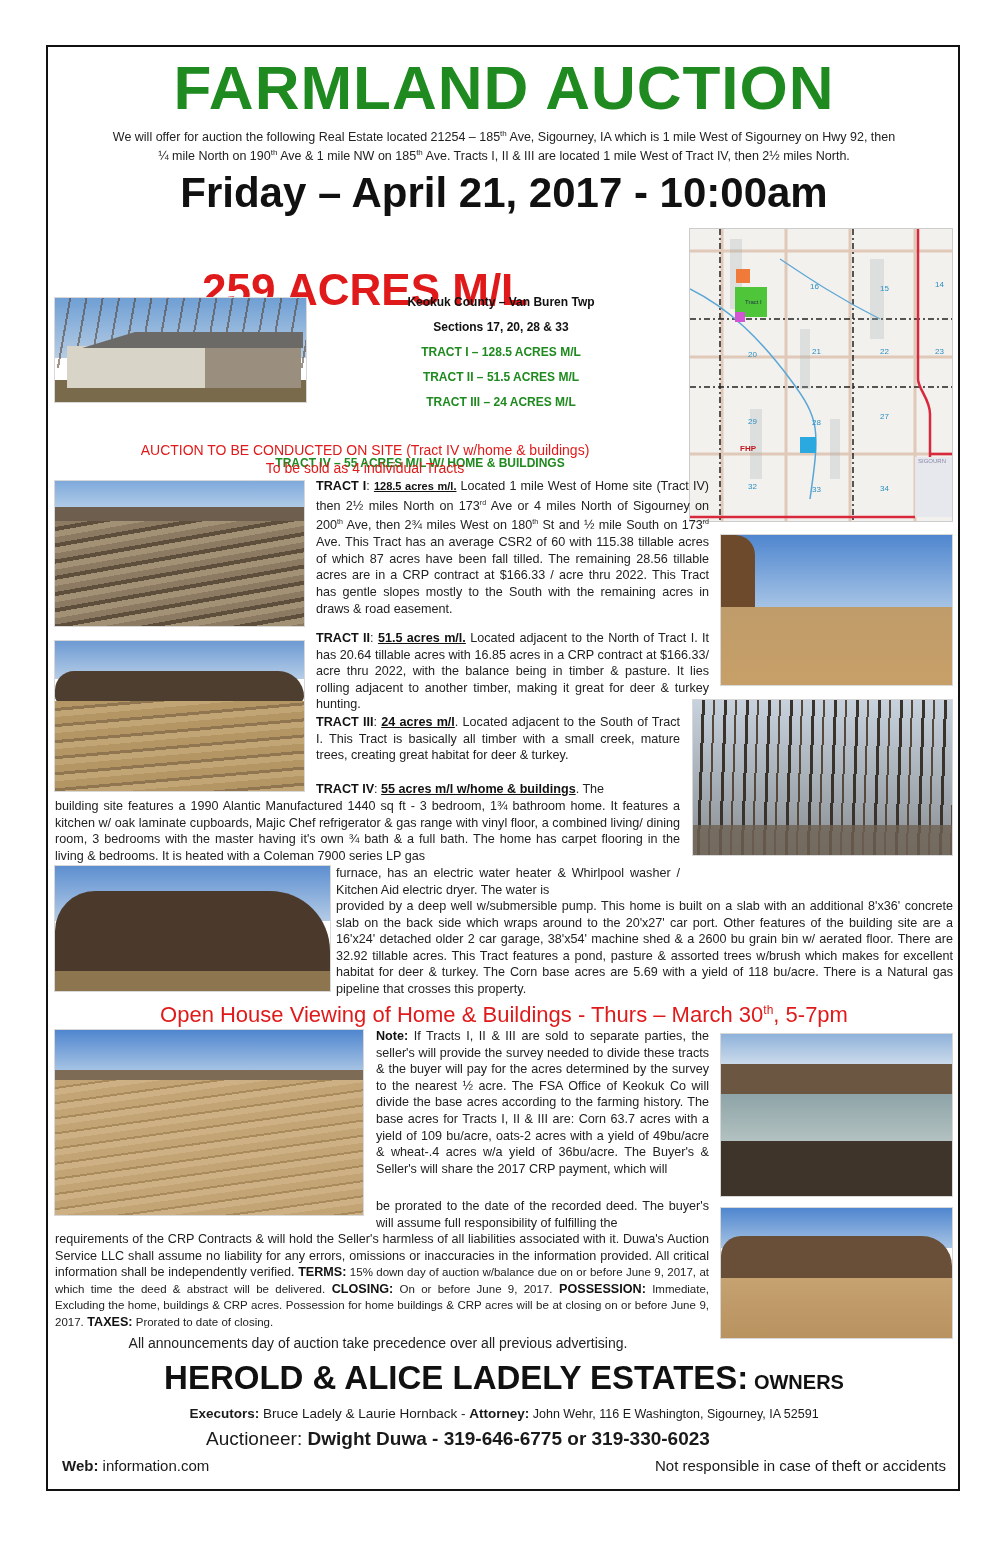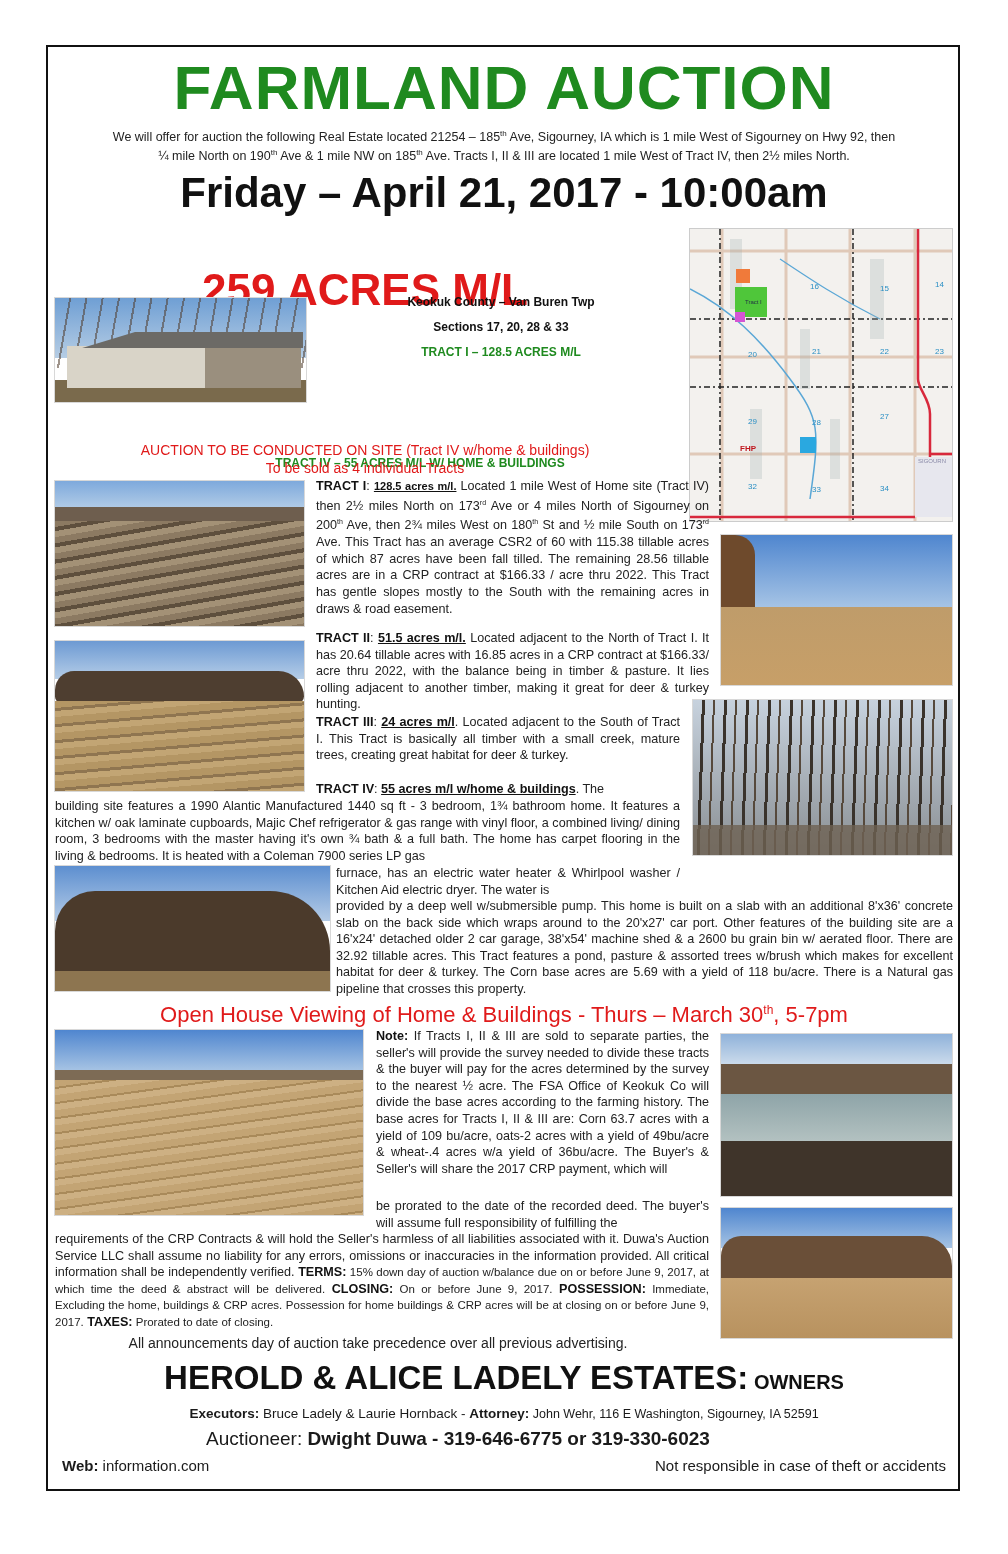--- a/index.html
+++ b/index.html
@@ -49,20 +49,22 @@
   <div class="ground" style="height:22px;background:#7a6a4c;"></div>
   <div style="position:absolute;left:12px;top:48px;width:230px;height:42px;background:#d9d4c8;"></div>
   <div style="position:absolute;left:8px;top:34px;width:240px;height:16px;background:#6c6a66;clip-path:polygon(8% 100%,30% 0,100% 0,100% 100%);"></div>
   <div style="position:absolute;left:150px;top:50px;width:96px;height:40px;background:#9a8f7e;"></div>
 </div>
 
 <div class="abs center" style="left:316px;top:290px;width:370px;">
   <div class="tract-head" style="color:#111;">Keokuk County – Van Buren Twp</div>
   <div class="tract-head" style="color:#111;">Sections 17, 20, 28 &amp; 33</div>
   <div class="tract-head green">TRACT I – 128.5 ACRES M/L</div>
+  <div class="tract-head green">TRACT II – 51.5 ACRES M/L</div>
+  <div class="tract-head green">TRACT III – 24 ACRES M/L</div>
 </div>
 <div class="abs center tract-head green" style="left:150px;top:415px;width:540px;margin-top:36px;">TRACT IV – 55 ACRES M/L W/ HOME &amp; BUILDINGS</div>
 <div class="abs center red" style="left:90px;top:441px;width:550px;font-size:14px;line-height:18px;">AUCTION TO BE CONDUCTED ON SITE (Tract IV w/home &amp; buildings)</div>
 <div class="abs center red" style="left:90px;top:459px;width:550px;font-size:14px;line-height:18px;">To be sold as 4 individual Tracts</div>
 
 <div class="abs map">
   <svg width="262" height="292" viewBox="0 0 262 292">
     <g stroke="#e0c9b8" stroke-width="3" fill="none">
       <line x1="0" y1="22" x2="262" y2="22"></line>
         <line x1="0" y1="128" x2="262" y2="128"></line>

